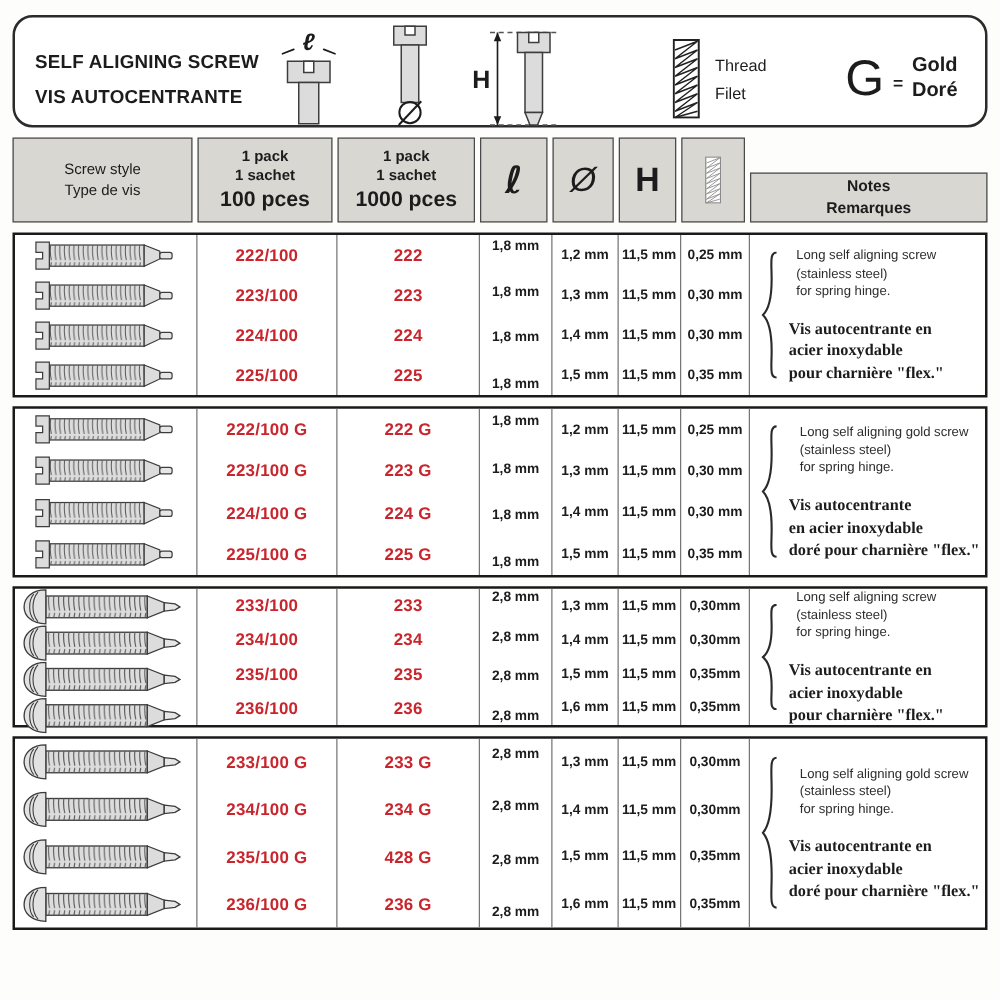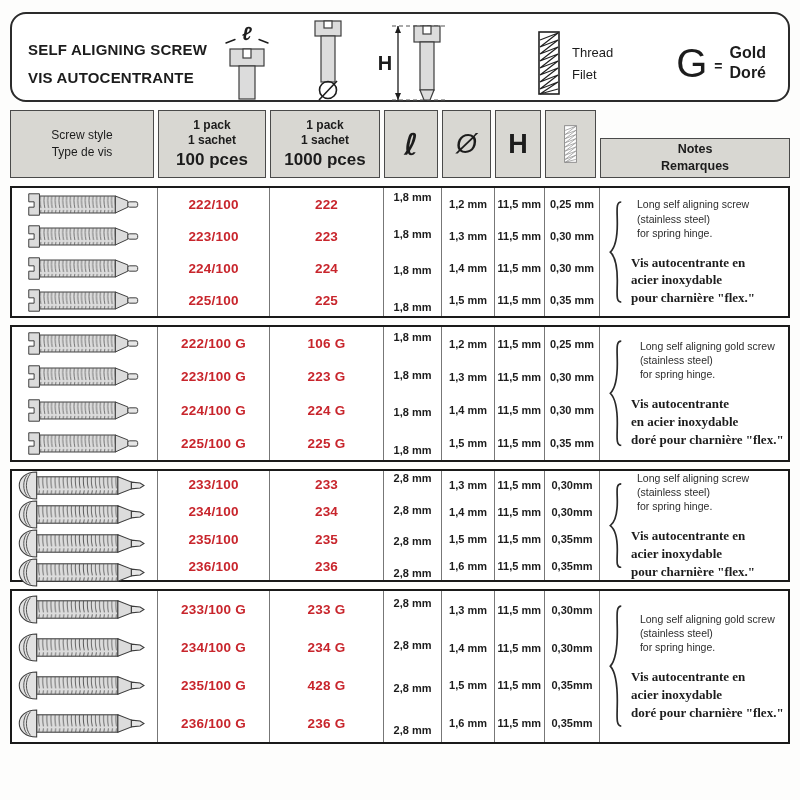--- a/index.html
+++ b/index.html
@@ -287,21 +287,21 @@
         </svg>
       </div>
   </div>
   <div class="col cw2 bl">
     <div class="slot code">222/100 G</div>
     <div class="slot code">223/100 G</div>
     <div class="slot code">224/100 G</div>
     <div class="slot code">225/100 G</div>
   </div>
   <div class="col cw3 bl">
-    <div class="slot code">106 G</div>
+    <div class="slot code">222 G</div>
     <div class="slot code">223 G</div>
     <div class="slot code">224 G</div>
     <div class="slot code">225 G</div>
   </div>
   <div class="col cw4 bl">
     <div class="slot meas">1,8 mm</div>
     <div class="slot meas">1,8 mm</div>
     <div class="slot meas">1,8 mm</div>
     <div class="slot meas">1,8 mm</div>
   </div>

